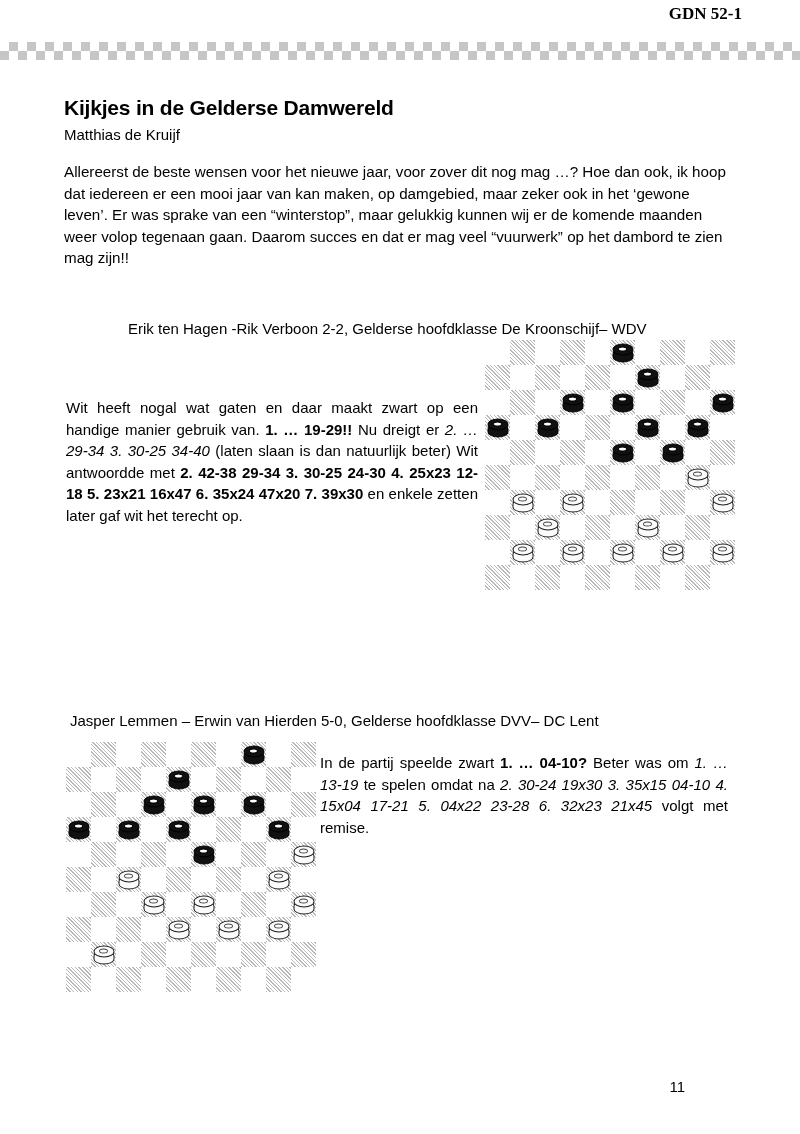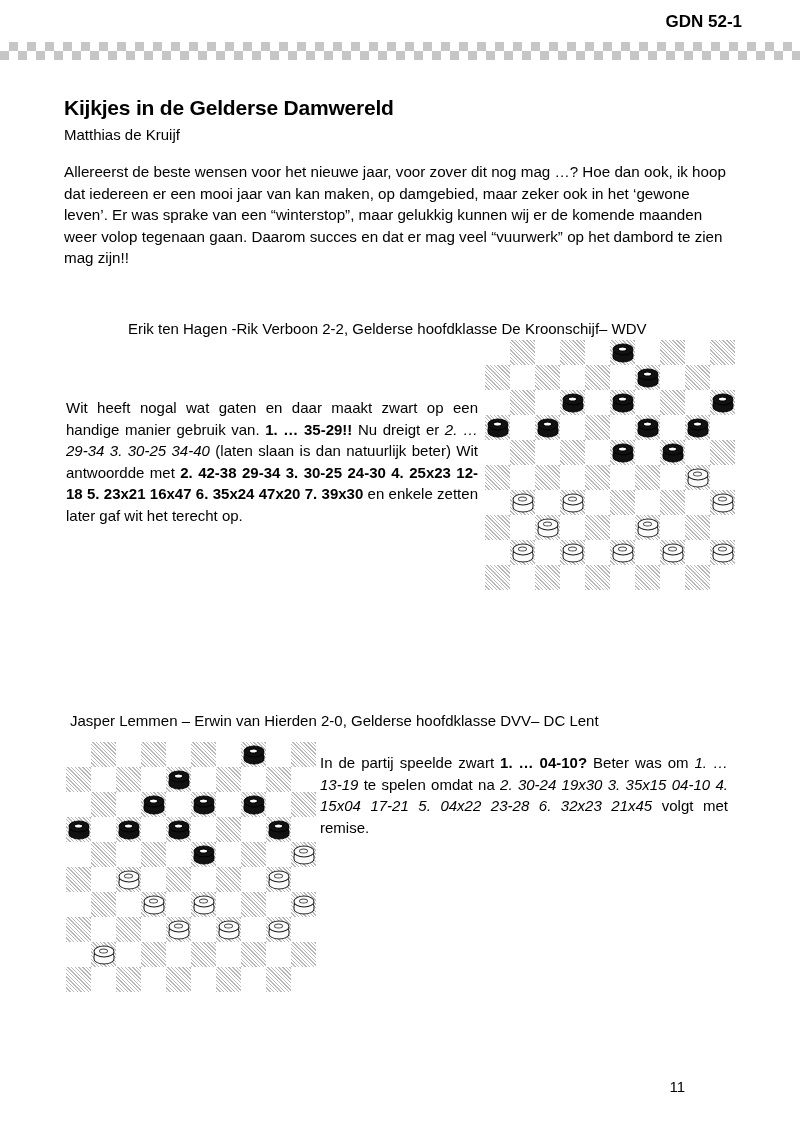--- a/index.html
+++ b/index.html
@@ -11,23 +11,23 @@
     color:#000000;
     position:relative;
     overflow:hidden;
   }
 
   
   .page-header {
     position:absolute; top:0; left:0; width:800px; height:62px;
   }
   .header-title {
-    position:absolute; right:58px; top:12px;
+    position:absolute; right:58px; top:4px;
     font-size:17px; font-weight:bold; letter-spacing:0px;
-    font-family:Liberation Sans, sans-serif;
+    font-family:Liberation Serif, serif;
     margin-left:28px;
   }
   .checker-band {
     position:absolute; left:0; top:42px; width:800px; height:18px;
     background-color:#ffffff;
     background-image:
       linear-gradient(45deg, #c6c6c6 25%, transparent 25%, transparent 75%, #c6c6c6 75%),
       linear-gradient(45deg, #c6c6c6 25%, transparent 25%, transparent 75%, #c6c6c6 75%);
     background-size:18px 18px;
     background-position:0 0, 9px 9px;
@@ -139,21 +139,21 @@
 <div class="article">
 
   <div class="article-title">Kijkjes in de Gelderse Damwereld</div>
 
   <div class="article-author">Matthias de Kruijf</div>
 
   <div class="intro">Allereerst de beste wensen voor het nieuwe jaar, voor zover dit nog mag …? Hoe dan ook, ik hoop dat iedereen er een mooi jaar van kan maken, op damgebied, maar zeker ook in het ‘gewone leven’. Er was sprake van een “winterstop”, maar gelukkig kunnen wij er de komende maanden weer volop tegenaan gaan. Daarom succes en dat er mag veel “vuurwerk” op het dambord te zien mag zijn!!</div>
 
   <div class="game-heading" id="game1-heading">Erik ten Hagen -Rik Verboon  2-2, Gelderse hoofdklasse De Kroonschijf– WDV</div>
 
-  <div class="game-text" id="game1-text">Wit heeft nogal wat gaten en daar maakt zwart op een handige manier gebruik van. <b>1. … 35-29!!</b> Nu dreigt er <i>2. … 29-34 3. 30-25 34-40</i> (laten slaan is dan natuurlijk beter) Wit antwoordde met <b>2. 42-38 29-34 3. 30-25 24-30 4. 25x23 12-18 5. 23x21 16x47 6. 35x24 47x20 7. 39x30</b> en enkele zetten later gaf wit het terecht op.</div>
+  <div class="game-text" id="game1-text">Wit heeft nogal wat gaten en daar maakt zwart op een handige manier gebruik van. <b>1. … 19-29!!</b> Nu dreigt er <i>2. … 29-34 3. 30-25 34-40</i> (laten slaan is dan natuurlijk beter) Wit antwoordde met <b>2. 42-38 29-34 3. 30-25 24-30 4. 25x23 12-18 5. 23x21 16x47 6. 35x24 47x20 7. 39x30</b> en enkele zetten later gaf wit het terecht op.</div>
 
   <div class="board" id="board1">
       <div class="sq light"></div>
       <div class="sq dark"></div>
       <div class="sq light"></div>
       <div class="sq dark"></div>
       <div class="sq light"></div>
       <div class="sq dark">
         <div class="piece black">
           <div class="rim"></div>
@@ -376,21 +376,21 @@
       <div class="sq dark"></div>
       <div class="sq light"></div>
       <div class="sq dark"></div>
       <div class="sq light"></div>
       <div class="sq dark"></div>
       <div class="sq light"></div>
       <div class="sq dark"></div>
       <div class="sq light"></div>
     </div>
 
-  <div class="game-heading" id="game2-heading">Jasper Lemmen – Erwin van Hierden 2-0, Gelderse hoofdklasse DVV– DC Lent</div>
+  <div class="game-heading" id="game2-heading">Jasper Lemmen – Erwin van Hierden 5-0, Gelderse hoofdklasse DVV– DC Lent</div>
 
   <div class="game-text" id="game2-text">In de partij speelde zwart <b>1. … 04-10?</b> Beter was om <i>1. … 13-19</i> te spelen omdat na <i>2. 30-24 19x30 3. 35x15 04-10 4. 15x04 17-21 5. 04x22 23-28 6. 32x23 21x45</i> volgt met remise.</div>
 
   <div class="board" id="board2">
       <div class="sq light"></div>
       <div class="sq dark"></div>
       <div class="sq light"></div>
       <div class="sq dark"></div>
       <div class="sq light"></div>
       <div class="sq dark"></div>

